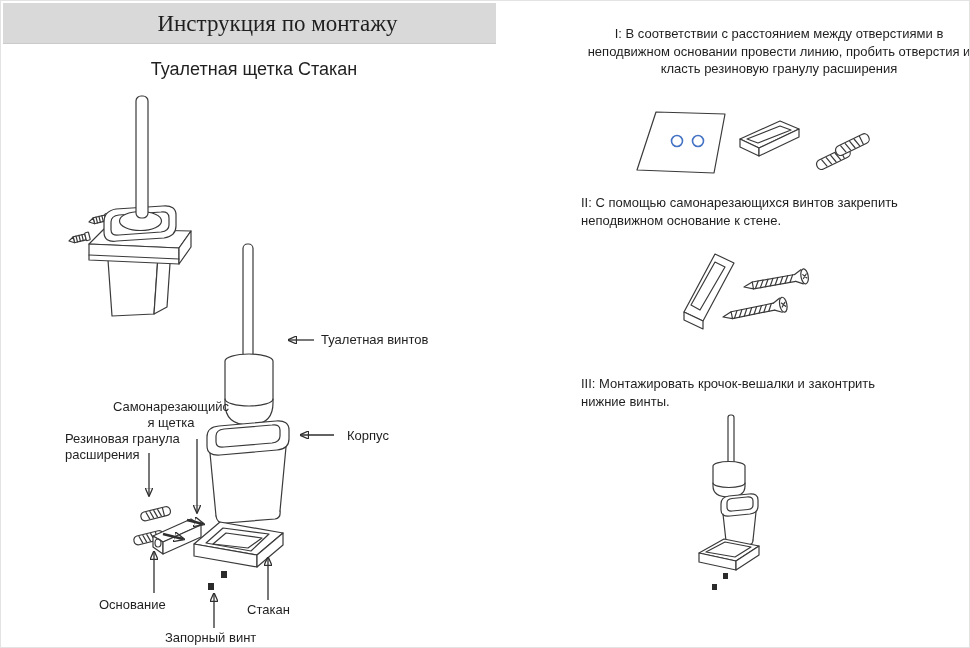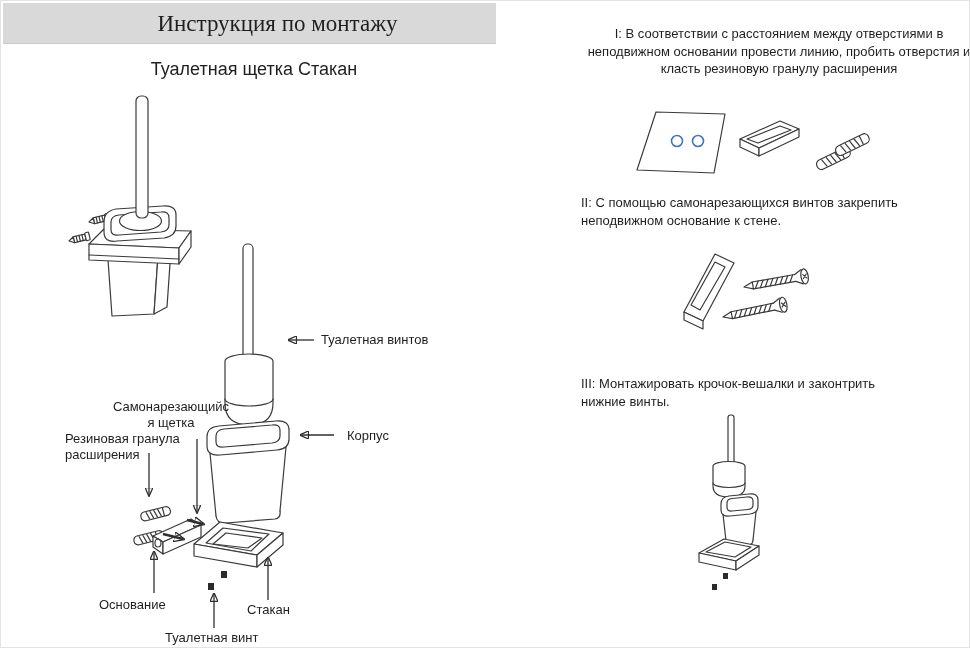--- a/index.html
+++ b/index.html
@@ -144,21 +144,21 @@
   </svg>
 
   <div class="lbl" style="left:320px;top:331px">Туалетная винтов</div>
   <div class="lbl center" style="left:105px;top:398px;width:130px">Самонарезающийс
 я щетка</div>
   <div class="lbl" style="left:64px;top:430px">Резиновая гранула
 расширения</div>
   <div class="lbl" style="left:346px;top:427px">Корпус</div>
   <div class="lbl" style="left:98px;top:596px">Основание</div>
   <div class="lbl" style="left:246px;top:601px">Стакан</div>
-  <div class="lbl" style="left:164px;top:629px">Туалетная винт</div>
+  <div class="lbl" style="left:164px;top:629px">Запорный винт</div>
 
   <div class="step-text centered" style="left:576px;top:24px;width:404px">I: В соответствии с расстоянием между отверстиями в неподвижном основании провести линию, пробить отверстия и класть резиновую гранулу расширения</div>
   <svg class="art" style="left:633px;top:93px" width="250" height="95" viewBox="0 0 250 95">
     <path class="f" d="M22 18 L91 20 L80 79 L3 76 Z"></path>
     <circle class="blue" cx="43" cy="47" r="5.5"></circle>
     <circle class="blue" cx="64" cy="47" r="5.5"></circle>
     <g>
       <path class="f" d="M106 45 L146 27 L165 35 L125 54 Z"></path>
       <path class="f" d="M106 45 L125 54 L125 62 L106 53 Z"></path>
       <path class="f" d="M125 54 L165 35 L165 43 L125 62 Z"></path>

